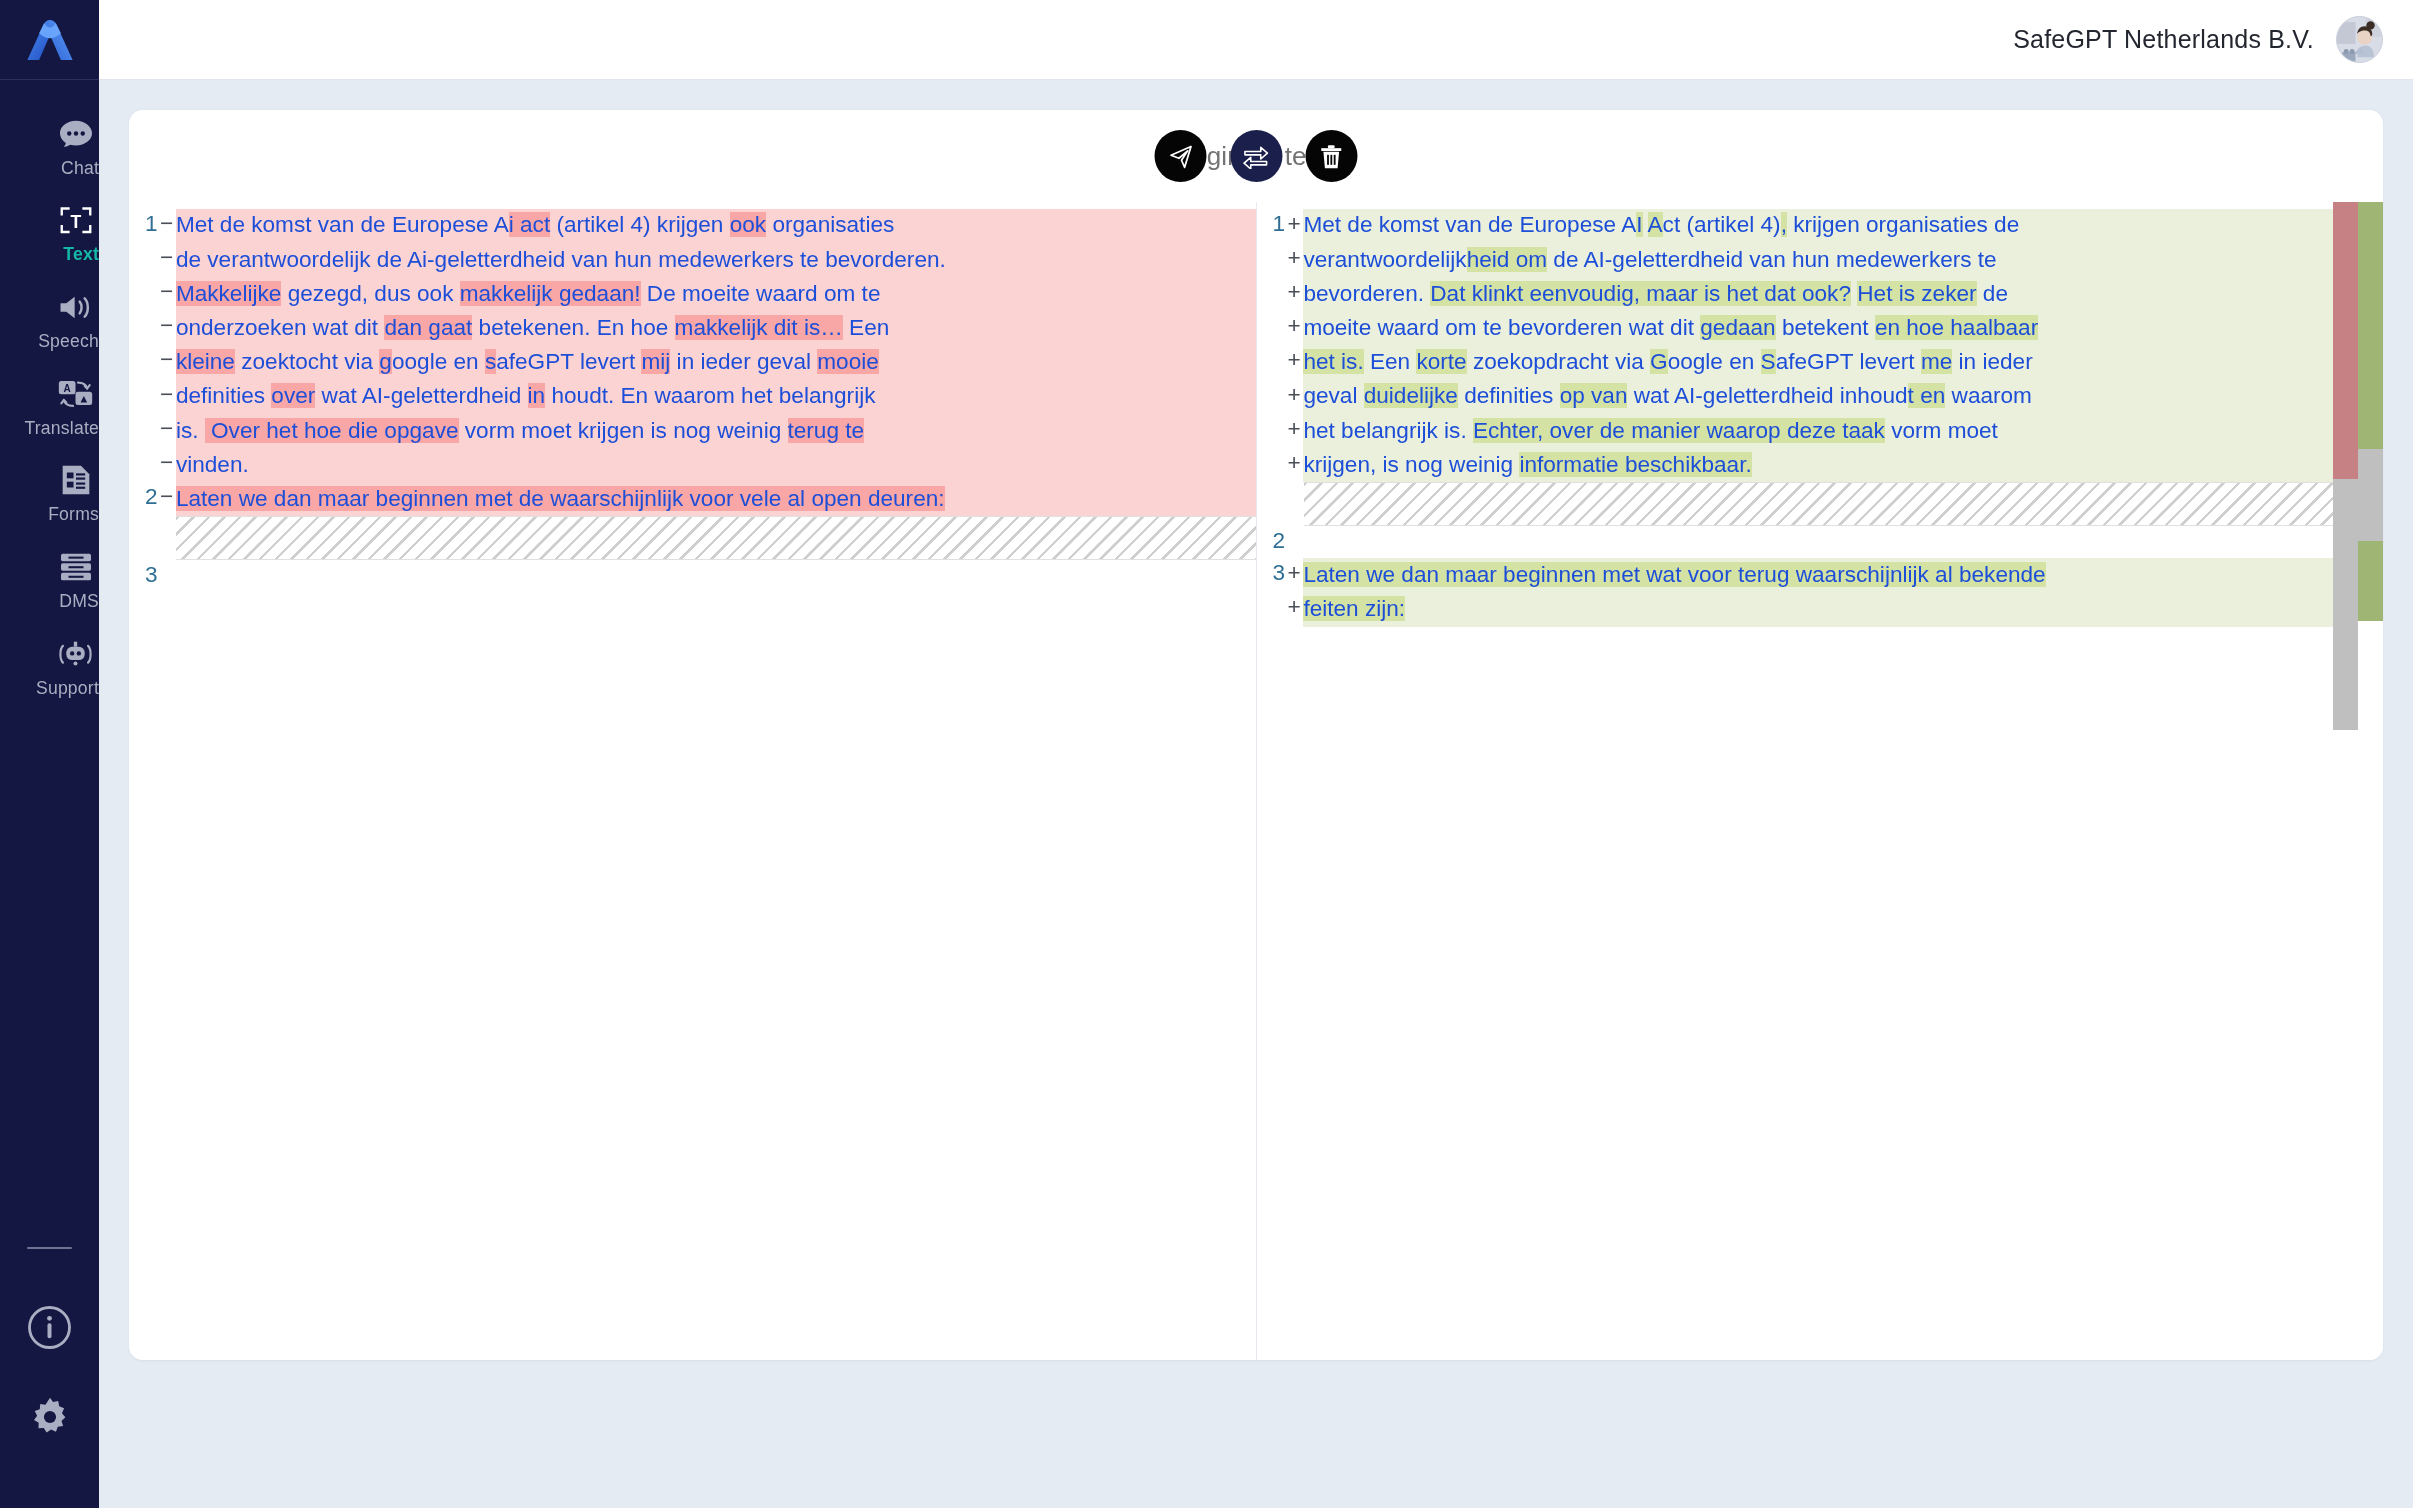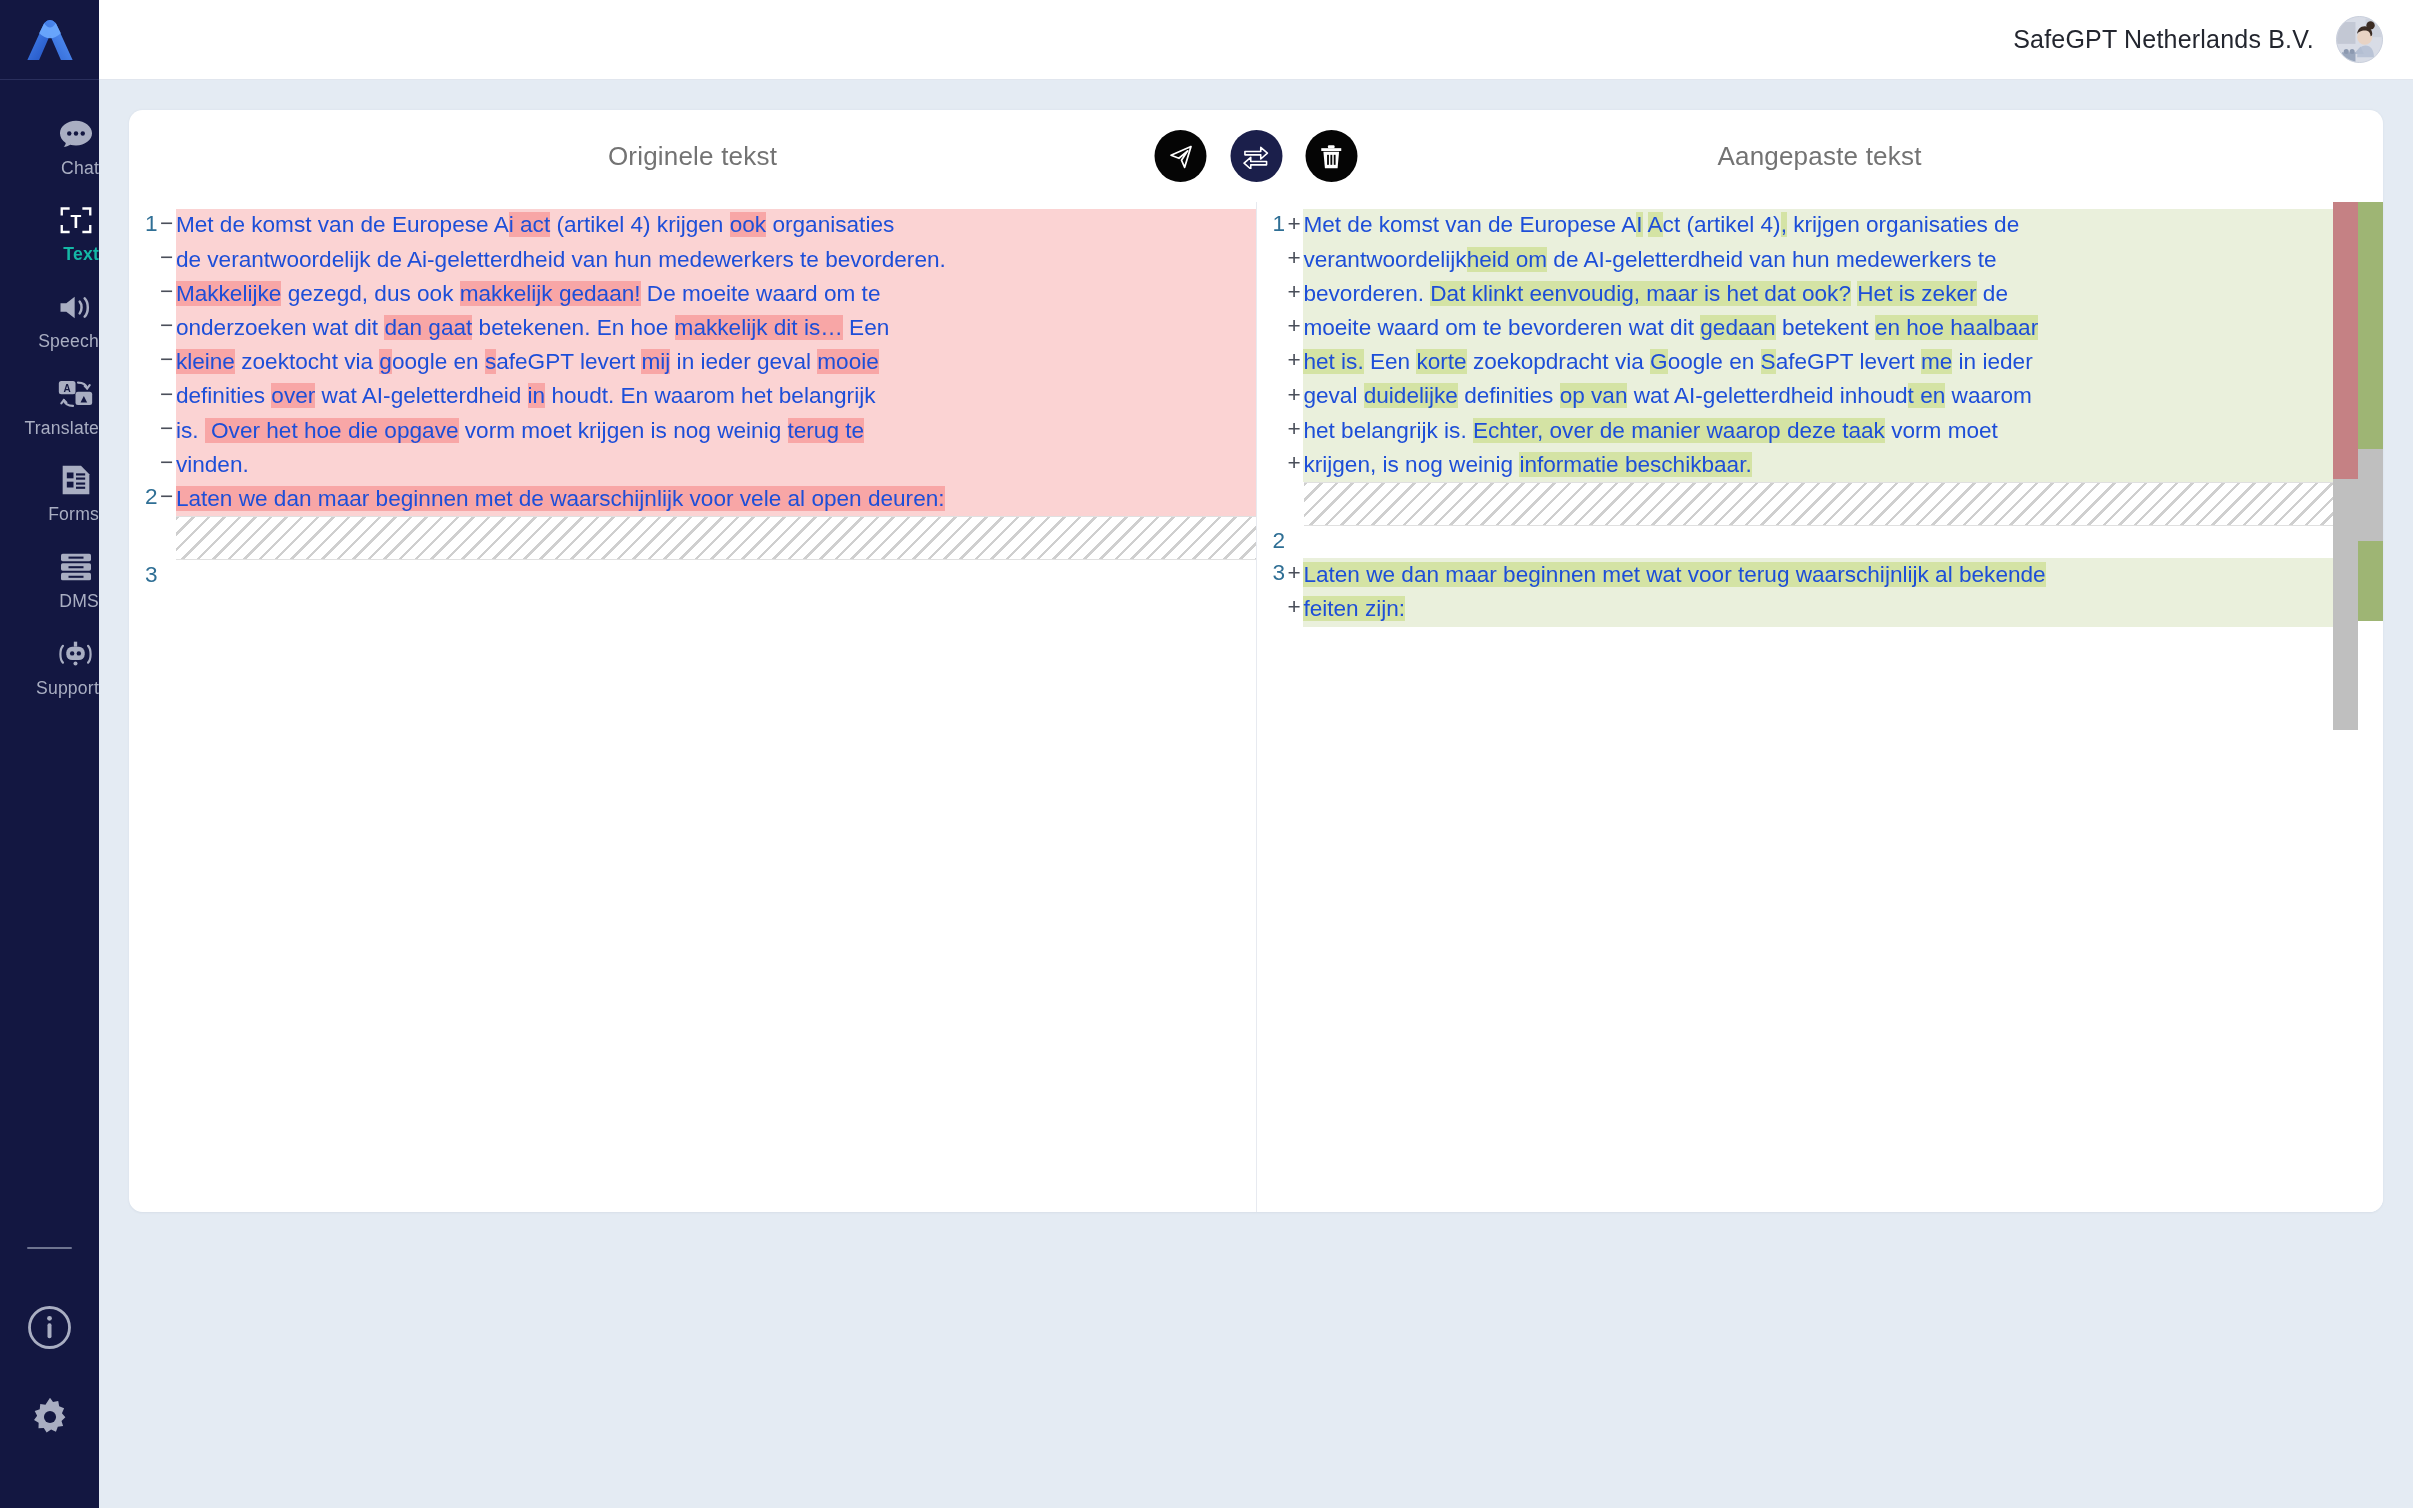--- a/index.html
+++ b/index.html
@@ -33,21 +33,21 @@
   .nav-icon svg{display:block;}
   .nav-label{
     font-size:17.6px;letter-spacing:0.2px;color:#a9aec2;
   }
   .nav-item.active .nav-label{color:#14b8a6;font-weight:700;}
   .sb-bottom{margin-top:auto;width:100%;display:flex;flex-direction:column;align-items:center;padding-bottom:32px;}
   .sb-divider{width:45px;height:1.7px;background:#6e7490;margin-bottom:49px;border-radius:1.7px;}
   .sb-btn{width:59px;height:59px;display:flex;align-items:center;justify-content:center;cursor:pointer;margin-bottom:30px;}
 
   
-  .main{flex:1;height:1212px;display:flex;flex-direction:column;min-width:0;}
+  .main{flex:1;height:1360px;display:flex;flex-direction:column;min-width:0;}
   .topbar{
     height:80px;flex:0 0 80px;background:#ffffff;
     display:flex;align-items:center;justify-content:flex-end;
     padding-right:30px;gap:22px;border-bottom:0.8px solid #e1e6ee;
   }
   .org-name{font-size:25px;color:#23262f;letter-spacing:0.2px;}
   .avatar{
     width:47px;height:47px;border-radius:50%;overflow:hidden;flex:0 0 47px;
     border:0.8px solid #c8cedb;cursor:pointer;background:#cfd6e4;
   }
@@ -293,23 +293,20 @@
         </svg>
       </span>
     </header>
 
     <div class="stage">
       <section class="card">
 
         <div class="card-head">
           <div class="head-col">
             <span class="head-title">Originele tekst</span>
-          </div>
-          <div class="head-col">
-            <span class="head-title">Aangepaste tekst</span>
           </div>
 
           <div class="tools">
             <button class="tool-btn">
               <svg width="25" height="25" viewBox="0 0 30 30">
                 <path d="M27 3L3 13.5l9.5 3.6L23 8.2l-7.4 11.3L19.4 28z" fill="none" stroke="#ffffff" stroke-width="2.1" stroke-linejoin="round"></path>
               </svg>
             </button>
             <button class="tool-btn navy">
               <svg width="28.5" height="25" viewBox="0 0 34 30">

